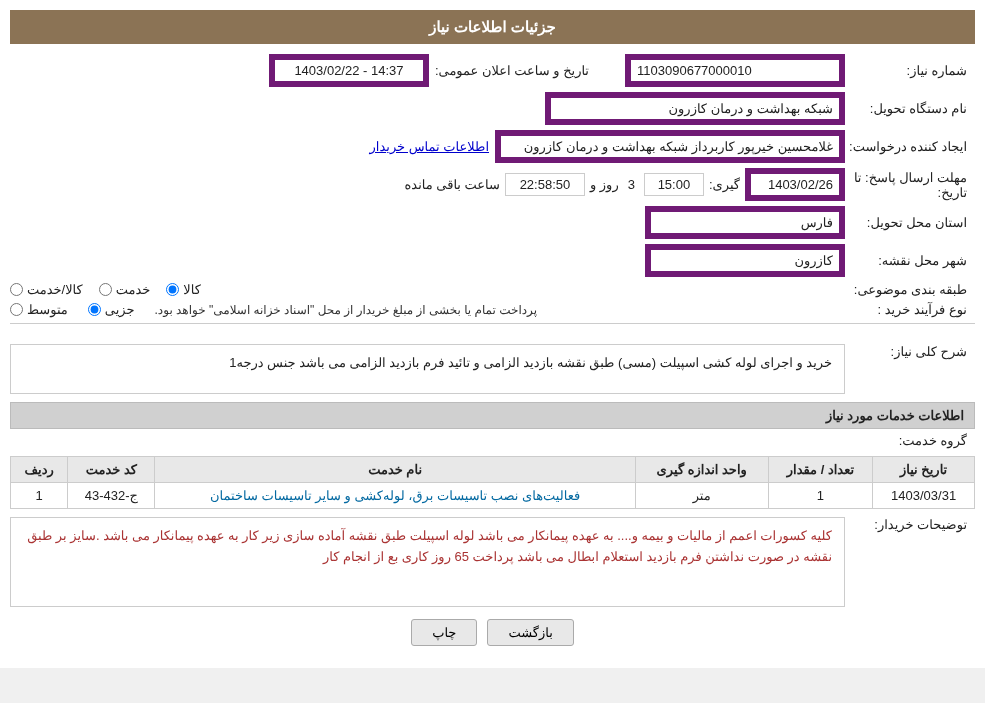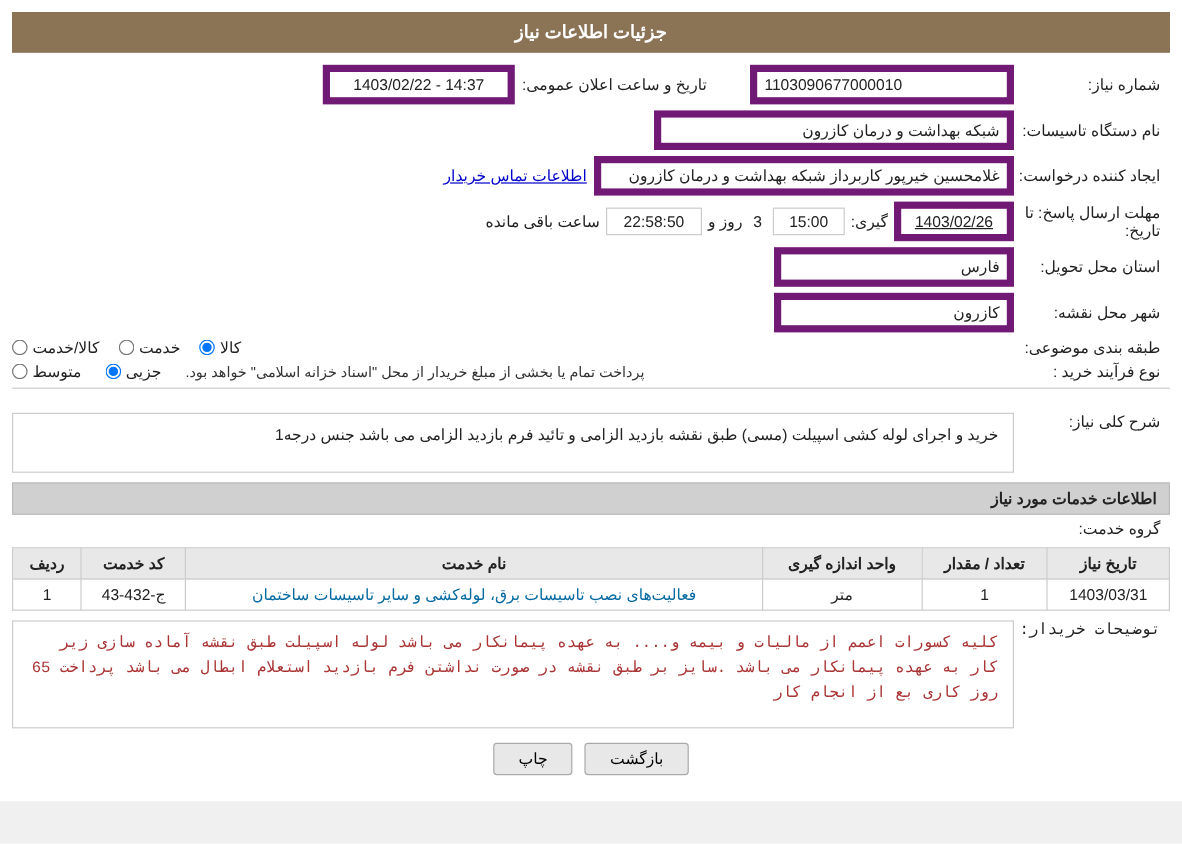--- a/index.html
+++ b/index.html
@@ -159,21 +159,21 @@
         <div class="row-inline">
           <span class="value-box" style="min-width:220px; direction:ltr; text-align:left;">1103090677000010</span>
           <span style="margin-right:30px;">تاریخ و ساعت اعلان عمومی:</span>
           <span class="value-box" style="min-width:160px; direction:ltr; text-align:center;">1403/02/22 - 14:37</span>
         </div>
       </div>
     </div>
 
     <div class="row">
       <div class="col-label">
-        <span>نام دستگاه تاسیسات:</span>
+        <span>نام دستگاه تحویل:</span>
       </div>
       <div class="col-value">
         <span class="value-box value-box-wide">شبکه بهداشت و درمان کازرون</span>
       </div>
     </div>
 
     <div class="row">
       <div class="col-label">
         <span>ایجاد کننده درخواست:</span>
       </div>
@@ -184,21 +184,21 @@
         </div>
       </div>
     </div>
 
     <div class="row">
       <div class="col-label">
         <span>مهلت ارسال پاسخ: تا تاریخ:</span>
       </div>
       <div class="col-value">
         <div class="time-row">
-          <span class="value-box" style="min-width:100px; direction:ltr; text-align:center;text-decoration:underline;">1403/02/26</span>
+          <span class="value-box" style="min-width:100px; direction:ltr; ">1403/02/26</span>
           <span>گیری:</span>
           <span class="small-box">15:00</span>
           <span style="margin:0 4px;">3</span>
           <span>روز و</span>
           <span class="small-box" style="min-width:80px;">22:58:50</span>
           <span>ساعت باقی مانده</span>
         </div>
       </div>
     </div>
 
@@ -298,21 +298,21 @@
           <td style="direction:ltr;">1403/03/31</td>
           <td>1</td>
           <td>متر</td>
           <td class="service-name">فعالیت‌های نصب تاسیسات برق، لوله‌کشی و سایر تاسیسات ساختمان</td>
           <td>ج-432-43</td>
           <td>1</td>
         </tr>
       </tbody>
     </table>
 
-    <div class="row" style="align-items:flex-start; margin-top:8px;font-family:Liberation Mono, monospace;">
+    <div class="row" style="align-items:flex-start; margin-top:8px;">
       <div class="col-label">
         <span>توضیحات خریدار:</span>
       </div>
       <div class="col-value">
         <div class="description-box" style="min-height:90px; color:#aa3333;">کلیه کسورات اعمم از مالیات و بیمه و.... به عهده پیمانکار می باشد لوله اسپیلت طبق نقشه آماده سازی زیر کار به عهده پیمانکار می باشد .سایز بر طبق نقشه در صورت نداشتن فرم بازدید استعلام  ابطال می باشد پرداخت 65 روز کاری بع از انجام کار</div>
       </div>
     </div>
 
     <div class="button-row">
       <button class="btn">بازگشت</button>

